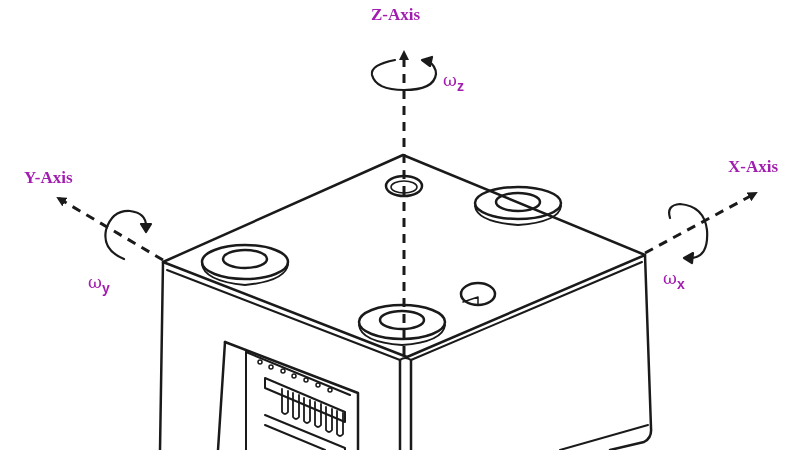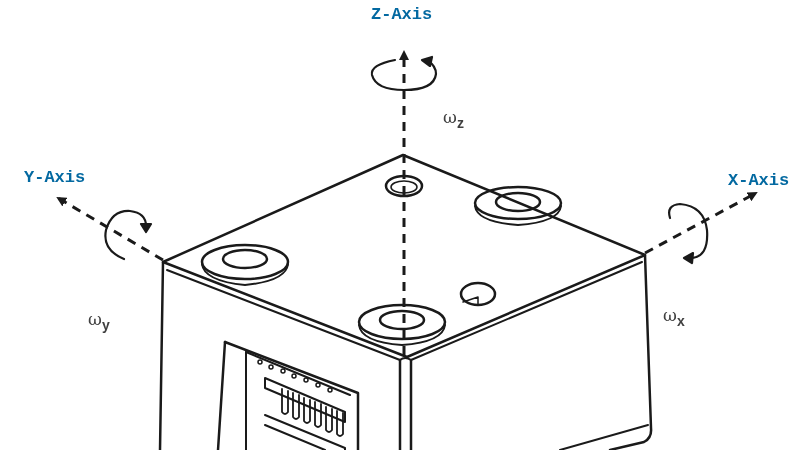--- a/index.html
+++ b/index.html
@@ -1,20 +1,20 @@
 <!DOCTYPE html>
 <html><head>
   <meta charset="utf-8">
   <style>
     html, body { margin: 0; padding: 0; background: #ffffff; }
     body { width: 800px; height: 450px; overflow: hidden; position: relative; }
     #stage { position: absolute; left: 0; top: 0; width: 800px; height: 450px; }
-    .lbl { position: absolute; font-family: Liberation Mono, monospace; font-weight: 700; color: #0369a1; white-space: nowrap; }
+    .lbl { position: absolute; font-family: Liberation Serif, serif; font-weight: 700; color: #a21caf; white-space: nowrap; }
     .axis-title { font-size: 17px; }
-    .omega { position: absolute; font-family: "DejaVu Serif", serif; font-size: 17px; color: #404040; white-space: nowrap; margin-top: 37px; }
+    .omega { position: absolute; font-family: "DejaVu Serif", serif; font-size: 17px; color: #a21caf; white-space: nowrap; }
     .omega .sub { font-family: "Liberation Sans", sans-serif; font-weight: 700; font-size: 14px; position: relative; top: 5px; }
   </style>
 </head>
 <body>
 
 <svg id="stage" viewBox="0 0 800 450" xmlns="http://www.w3.org/2000/svg">
   <defs>
     <marker id="arrowhead" markerWidth="10" markerHeight="10" refX="8" refY="5" orient="auto" markerUnits="userSpaceOnUse" viewBox="0 0 10 10">
       <path d="M0,0 L10,5 L0,10 Z" fill="#1a1a1a"></path>
     </marker>
@@ -112,21 +112,21 @@
     </g>
     <g stroke-width="2.2">
       <path d="M670 218 Q666 205 680 204 Q704 206 707 230 Q709 258 690 258"></path>
       <path d="M693 253 L684 258 L692 263 Z" fill="#1a1a1a"></path>
     </g>
   </g>
 </svg>
 
 <div class="lbl axis-title" style="left:371px; top:5px;">Z-Axis</div>
 <div class="lbl axis-title" style="left:24px; top:168px;">Y-Axis</div>
-<div class="lbl axis-title" style="left:728px; top:171px;">X-Axis</div>
+<div class="lbl axis-title" style="left:728px; top:157px;">X-Axis</div>
 
 <div class="omega" style="left:443px; top:70px;">
   <span>ω</span><span class="sub">z</span>
 </div>
 <div class="omega" style="left:88px; top:272px;">
   <span>ω</span><span class="sub">y</span>
 </div>
 <div class="omega" style="left:663px; top:268px;">
   <span>ω</span><span class="sub">x</span>
 </div>

